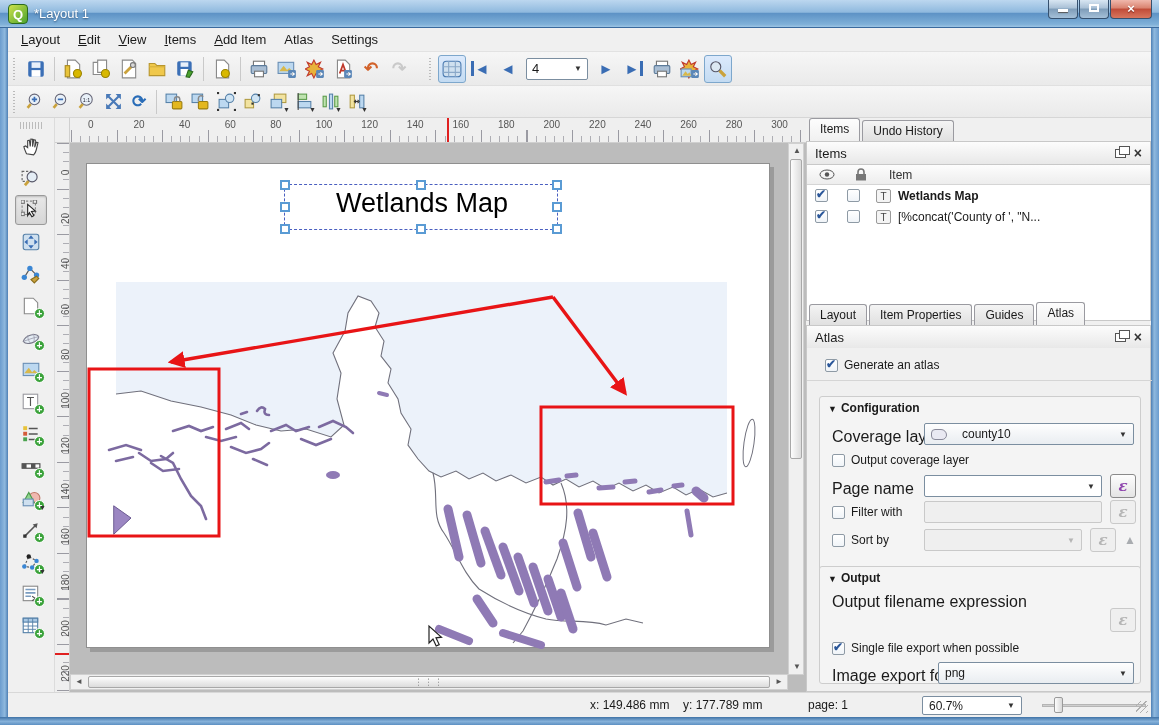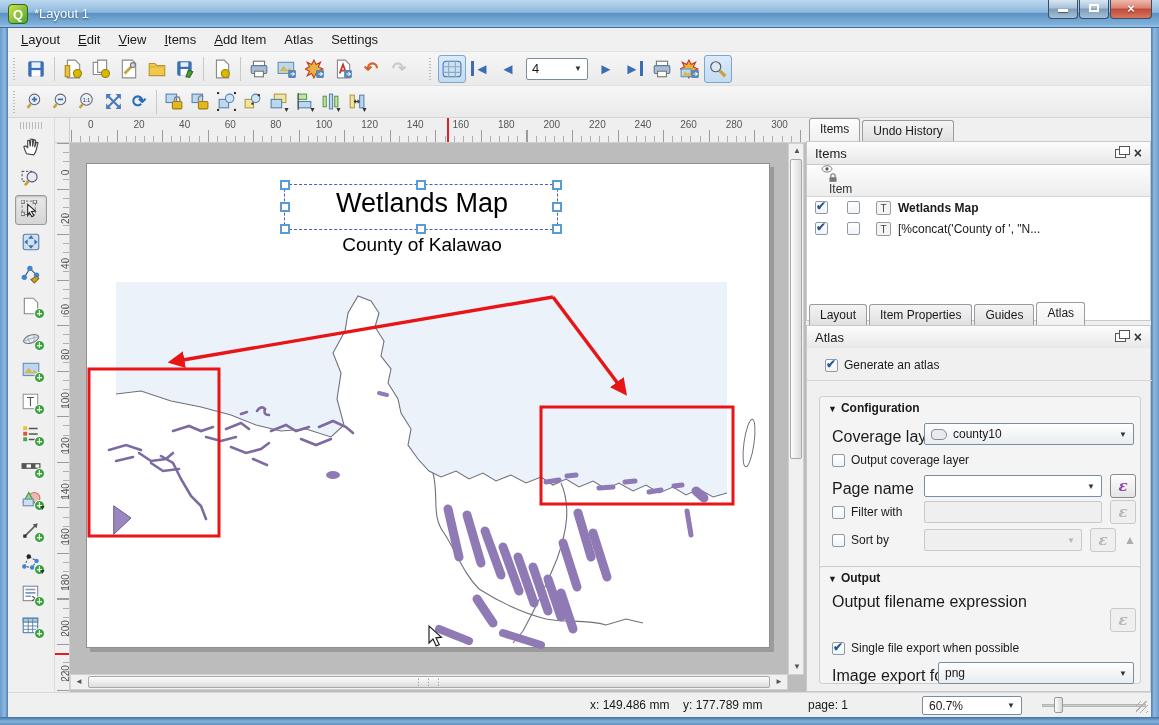--- a/index.html
+++ b/index.html
@@ -122,39 +122,39 @@
   .paneltitle { position:absolute; left:0; width:345px; height:24px;
     background:linear-gradient(#fcfcfc,#e8e8e8); border:1px solid #c8c8c8;
     display:flex; align-items:center; padding:0 8px; font-size:13px; }
   .pt-icons { margin-left:auto; display:flex; gap:8px; align-items:center; }
   .float-ic { width:11px; height:9px; border:1px solid #555; position:relative; background:#fff;}
   .float-ic::before { content:""; position:absolute; left:3px; top:-4px; width:9px; height:7px;
     border:1px solid #555; background:#fff; }
   .close-ic { font-size:14px; font-weight:bold; color:#333; line-height:1; }
 
   #items-body { position:absolute; left:0; top:47px; width:345px; height:156px; background:#fff; border:1px solid #c8c8c8; border-top:none;}
-  #items-header { height:32px; background:linear-gradient(#fdfdfd,#ededed); border-bottom:1px solid #d5d5d5;
-    display:flex; font-size:12px; color:#333;flex-direction:column; }
+  #items-header { height:20px; background:linear-gradient(#fdfdfd,#ededed); border-bottom:1px solid #d5d5d5;
+    display:flex; align-items:center; font-size:12px; color:#333; }
   .irow { height:21px; display:flex; align-items:center; font-size:12px; }
   .cb { width:13px; height:13px; border:1px solid #8e9aa5; border-radius:2px;
     background:linear-gradient(#fff,#f0f4f8); position:relative; }
   .cb.checked::after { content:"✔"; position:absolute; left:0px; top:-3px; color:#2b579a; font-size:12px; font-weight:bold;}
   .titem { width:15px; height:14px; border:1px solid #9a9a9a; background:#f4f4f4; font-size:10px;
     text-align:center; line-height:13px; color:#444; border-radius:2px;}
   .mapitem { width:15px; height:12px; border:1px solid #9a9a9a; background:linear-gradient(#e8e8e8,#cfcfcf); border-radius:2px;}
 
   #atlas-body { position:absolute; left:0; top:230px; width:345px; height:344px; background:#f0f0f0; border:1px solid #c8c8c8; border-top:none; }
   .groupbox { position:absolute; left:12px; width:322px; background:#f4f4f4;
     border:1px solid #cdcdcd; border-radius:3px; }
   .gb-header { position:absolute; left:8px; top:-1px; font-weight:bold; font-size:12px; background:transparent; }
   .tri { font-size:9px; margin-right:4px; }
   .flabel { position:absolute; font-size:16px; color:#1a1a1a; }
   .combo { position:absolute; height:22px; border:1px solid #7b8ea0; border-radius:2px;
     background:linear-gradient(#fefefe,#e9edf1); display:flex; align-items:center;
-    padding:0 6px; font-size:12px; }
+    padding:0 6px; font-size:12px;gap:9px; }
   .combo .arrow { margin-left:auto; font-size:8px; color:#333; }
   .combo.editable { background:#fff; }
   .combo.disabled, .field.disabled { background:#efefef; border-color:#c9c9c9; color:#a0a0a0; }
   .field { position:absolute; height:22px; border:1px solid #7b8ea0; border-radius:2px;
     background:#fff; display:flex; align-items:center; padding:0 6px; font-size:12px; }
   .ebtn { position:absolute; width:26px; height:24px; border:1px solid #8a8a8a; border-radius:3px;
     background:linear-gradient(#fdfdfd,#e4e4e4); text-align:center;
     font-family:"DejaVu Serif",serif; font-style:italic; font-weight:bold; font-size:15px;
     color:#8e44ad; line-height:22px; }
   .ebtn.disabled { color:#b5b5b5; border-color:#c9c9c9; background:#efefef; }
@@ -681,21 +681,20 @@
         <span class="handle" style="left:-5px;top:-5px"></span>
         <span class="handle" style="left:131px;top:-5px"></span>
         <span class="handle" style="right:-5px;top:-5px"></span>
         <span class="handle" style="left:-5px;top:17px"></span>
         <span class="handle" style="right:-5px;top:17px"></span>
         <span class="handle" style="left:-5px;bottom:-5px"></span>
         <span class="handle" style="left:131px;bottom:-5px"></span>
         <span class="handle" style="right:-5px;bottom:-5px"></span>
       </div>
       <div class="abs" id="page-title">Wetlands Map</div>
-      <div class="abs" id="page-subtitle">County of Kalawao</div>
     </div>
 
     <div class="abs sb-track" id="vsb">
       <div class="sb-btn" style="top:0">▲</div>
       <div id="vsb-thumb"></div>
       <div class="sb-btn" style="bottom:0">▼</div>
     </div>
     <div class="abs sb-track" id="hsb">
       <div class="sb-btn">◄</div>
       <div id="hsb-thumb">⋮⋮⋮</div>

